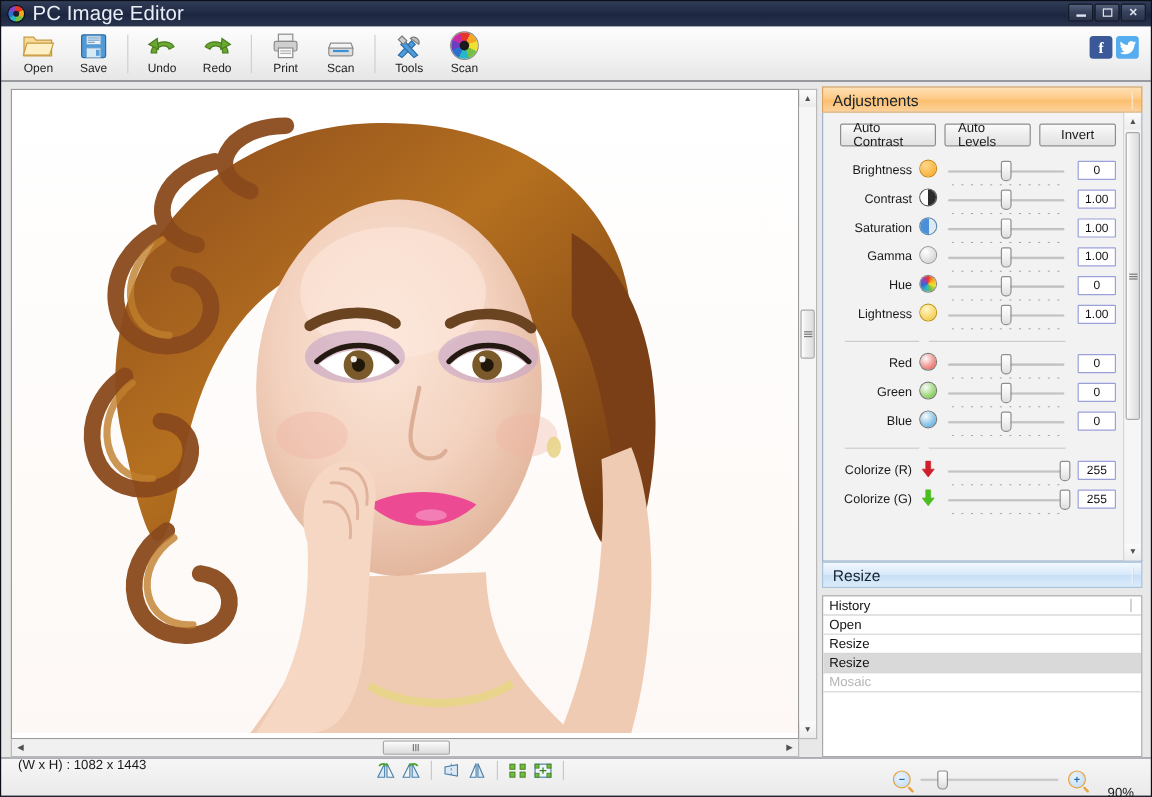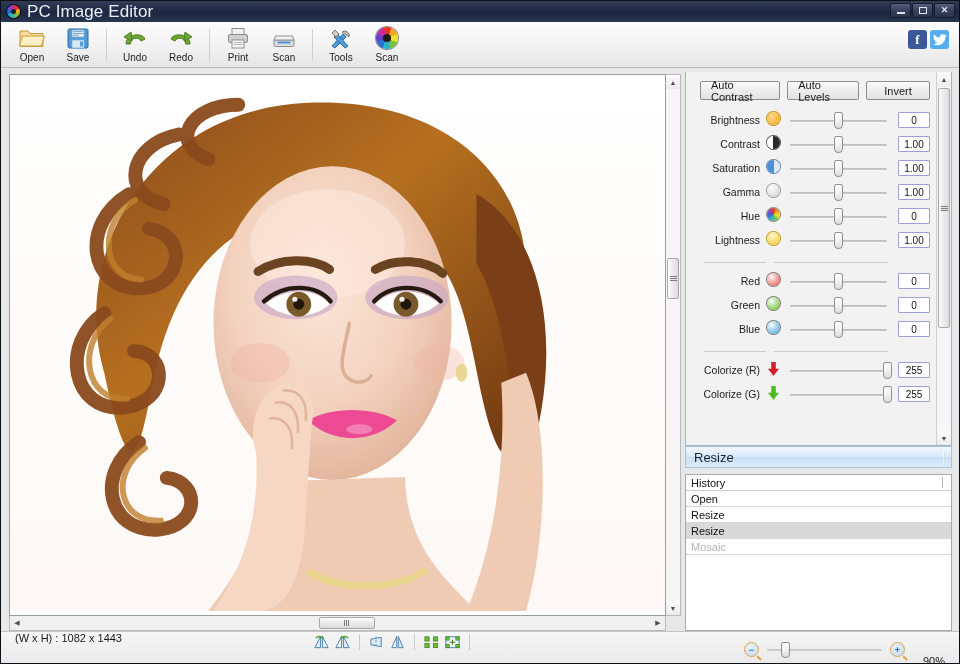--- a/index.html
+++ b/index.html
@@ -472,20 +472,24 @@
           </div>
           <div class="hsb-arrow">▶</div>
         </div>
         <div style="width:15px"></div>
       </div>
     </div>
 
     <div class="right-pane">
 
       <div class="accordion">
+        <div class="acc-header orange">
+          <span>Adjustments</span>
+          <span class="bar-end"></span>
+        </div>
 
         <div class="acc-body">
           <div class="acc-inner">
 
             <div class="btn-row">
               <div class="ui-btn">Auto Contrast</div>
               <div class="ui-btn">Auto Levels</div>
               <div class="ui-btn">Invert</div>
             </div>
 

